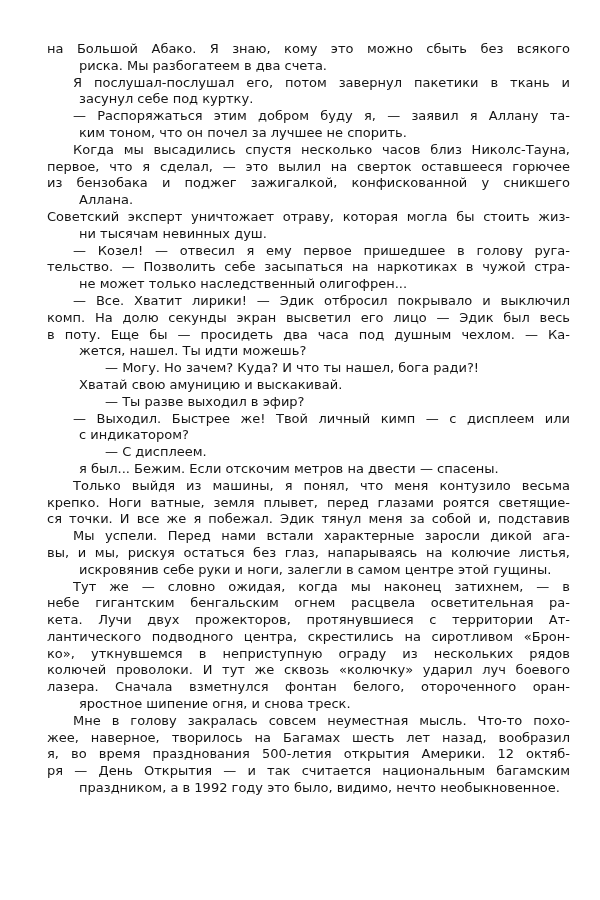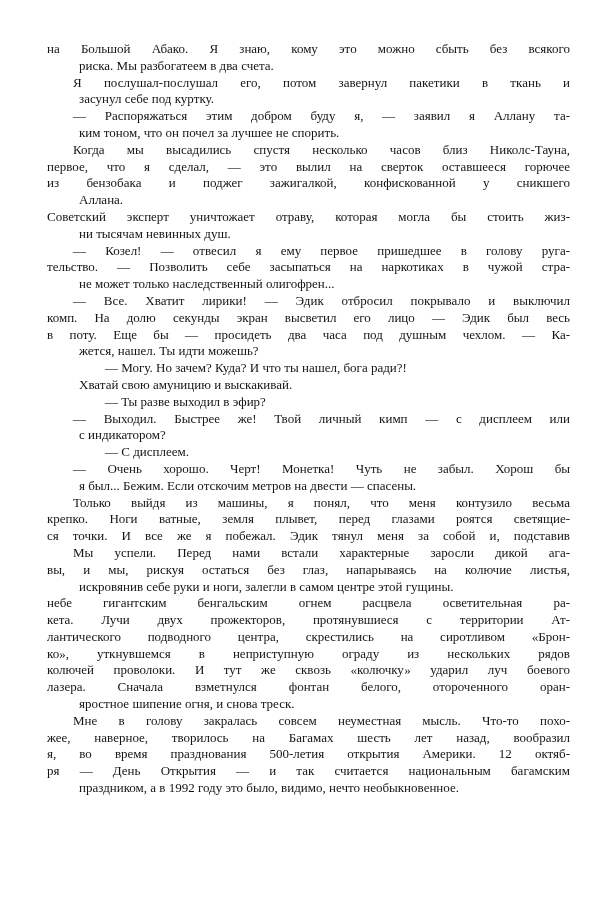--- a/index.html
+++ b/index.html
@@ -28,21 +28,20 @@
     color: #141414;
     font-weight: 500;
   }
   .line {
     text-align: justify;
     text-align-last: justify;
     text-justify: inter-word;
     white-space: normal;
     height: 16.8px;
     overflow: visible;
-    font-family: Liberation Serif, serif;
   }
   .line.indent {
     padding-left: 26px;
   }
   .line.end {
     text-align-last: left;
     margin-left: 32px;
   }
 </style>
 </head>
@@ -68,28 +67,28 @@
     <div class="line indent">— Все. Хватит лирики! — Эдик отбросил покрывало и выключил</div>
     <div class="line">комп. На долю секунды экран высветил его лицо — Эдик был весь</div>
     <div class="line">в поту. Еще бы — просидеть два часа под душным чехлом. — Ка-</div>
     <div class="line end">жется, нашел. Ты идти можешь?</div>
     <div class="line indent end">— Могу. Но зачем? Куда? И что ты нашел, бога ради?!</div>
     <div class="line end">Хватай свою амуницию и выскакивай.</div>
     <div class="line indent end">— Ты разве выходил в эфир?</div>
     <div class="line indent">— Выходил. Быстрее же! Твой личный кимп — с дисплеем или</div>
     <div class="line end">с индикатором?</div>
     <div class="line indent end">— С дисплеем.</div>
-    <div class="line indent">— Очень хорошо. Черт! Монетка! Чуть не забыл. Хорош бы</div>
     <div class="line end">я был... Бежим. Если отскочим метров на двести — спасены.</div>
     <div class="line indent">Только выйдя из машины, я понял, что меня контузило весьма</div>
     <div class="line">крепко. Ноги ватные, земля плывет, перед глазами роятся светящие-</div>
     <div class="line">ся точки. И все же я побежал. Эдик тянул меня за собой и, подставив</div>
     <div class="line indent">Мы успели. Перед нами встали характерные заросли дикой ага-</div>
     <div class="line">вы, и мы, рискуя остаться без глаз, напарываясь на колючие листья,</div>
     <div class="line end">искровянив себе руки и ноги, залегли в самом центре этой гущины.</div>
+    <div class="line indent">Тут же — словно ожидая, когда мы наконец затихнем, — в</div>
     <div class="line">небе гигантским бенгальским огнем расцвела осветительная ра-</div>
     <div class="line">кета. Лучи двух прожекторов, протянувшиеся с территории Ат-</div>
     <div class="line">лантического подводного центра, скрестились на сиротливом «Брон-</div>
     <div class="line">ко», уткнувшемся в неприступную ограду из нескольких рядов</div>
     <div class="line">колючей проволоки. И тут же сквозь «колючку» ударил луч боевого</div>
     <div class="line">лазера. Сначала взметнулся фонтан белого, отороченного оран-</div>
     <div class="line end">яростное шипение огня, и снова треск.</div>
     <div class="line indent">Мне в голову закралась совсем неуместная мысль. Что-то похо-</div>
     <div class="line">жее, наверное, творилось на Багамах шесть лет назад, вообразил</div>
     <div class="line">я, во время празднования 500-летия открытия Америки. 12 октяб-</div>

